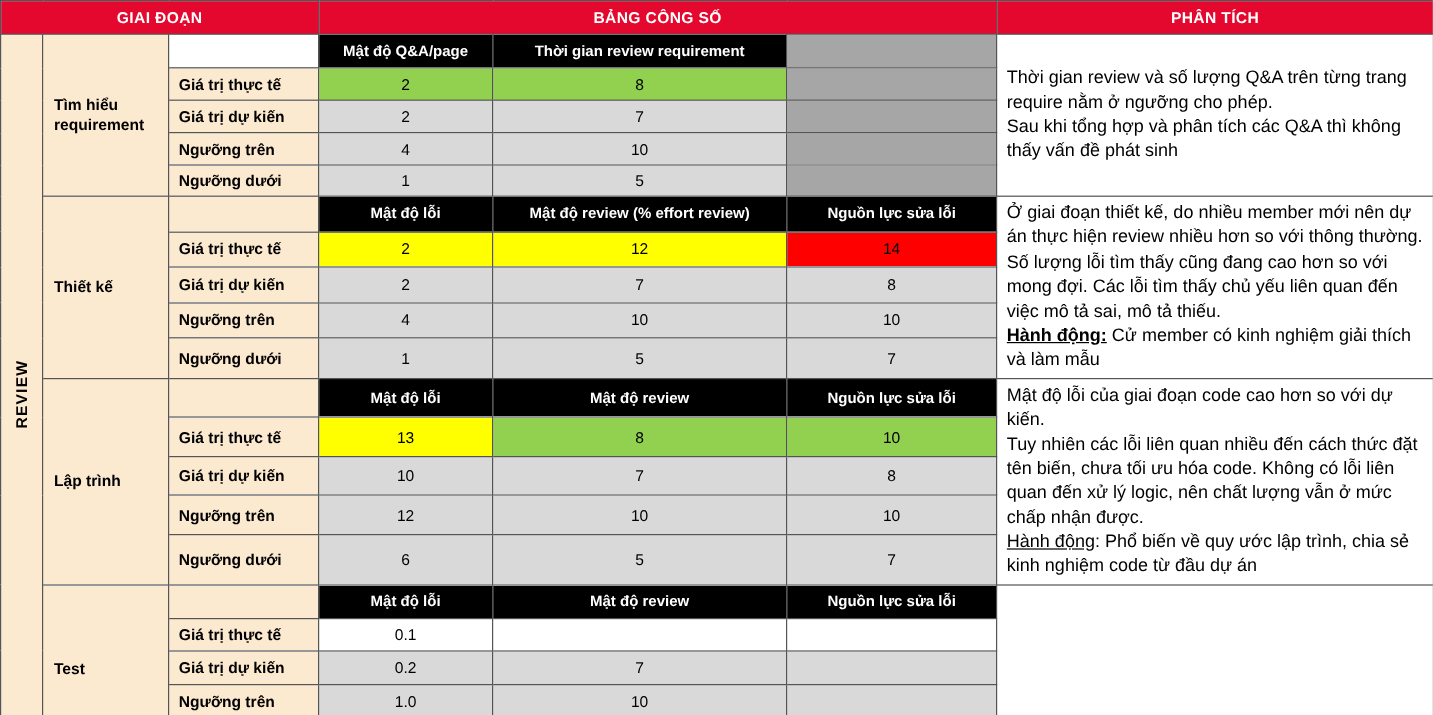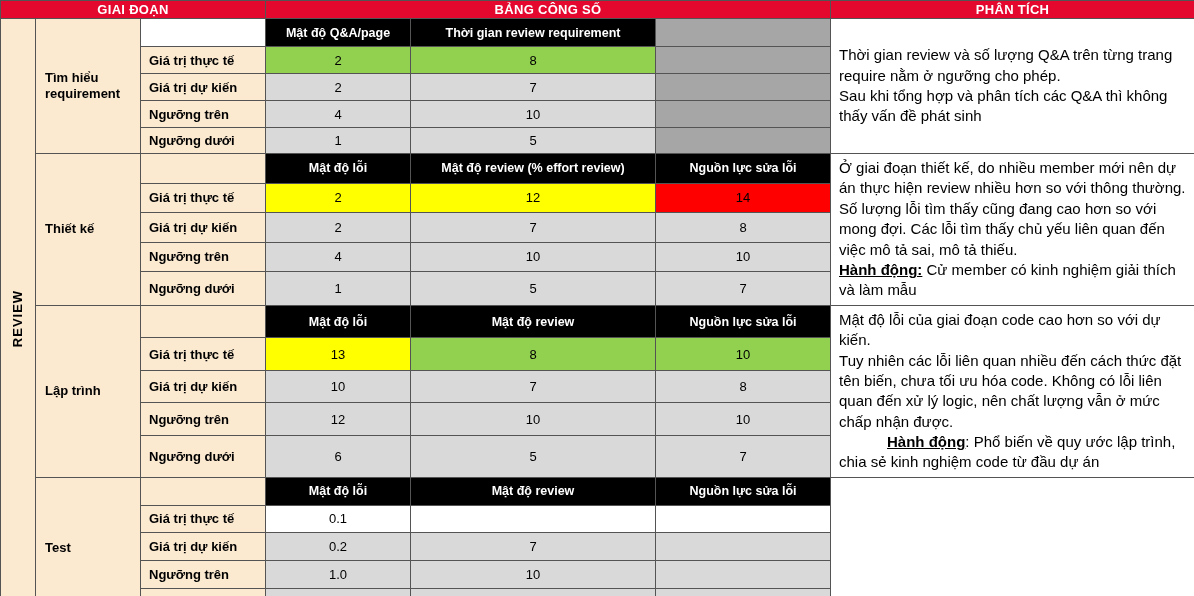--- a/index.html
+++ b/index.html
@@ -33,21 +33,21 @@
     <col style="width:35px">
       <col style="width:105px">
       <col style="width:125px">
     <col style="width:145px">
       <col style="width:245px">
       <col style="width:175px">
     <col style="width:364px">
   </colgroup>
 
   <tbody>
-      <tr style="height:18px">
+      <tr style="height:28px">
     <td colspan="3" class="red-head">GIAI ĐOẠN</td>
     <td colspan="3" class="red-head">BẢNG CÔNG SỐ</td>
     <td class="red-head">PHÂN TÍCH</td>
   </tr>
 
   <tr style="height:28px">
     <td rowspan="20" class="review-cell">
       <div class="rot-wrap">
             <span class="vert">REVIEW</span>
           </div>
@@ -120,21 +120,21 @@
   </tr>
 
   <tr style="height:28px">
     <td rowspan="5" class="phase">Lập trình</td>
     <td class="fill-cream"></td>
     <td class="black-head">Mật độ lỗi</td>
     <td class="black-head">Mật độ review</td>
     <td class="black-head">Nguồn lực sửa lỗi</td>
     <td rowspan="5" class="analysis"><span>Mật độ lỗi của giai đoạn code cao hơn so với dự kiến.
 Tuy nhiên các lỗi liên quan nhiều đến cách thức đặt tên biến, chưa tối ưu hóa code. Không có lỗi liên quan đến xử lý logic, nên chất lượng vẫn ở mức chấp nhận được.
-</span><span style="font-weight: bold; text-decoration: underline; margin-left: 48px;">Hành động</span><span>: Phổ biến về quy ước lập trình, chia sẻ kinh nghiệm code từ đầu dự án</span></td>
+</span><span style="font-weight: normal; text-decoration: underline;">Hành động</span><span>: Phổ biến về quy ước lập trình, chia sẻ kinh nghiệm code từ đầu dự án</span></td>
   </tr>
   <tr style="height:28px">
     <td class="row-label">Giá trị thực tế</td>
     <td class="val fill-yellow">13</td>
     <td class="val fill-green">8</td>
     <td class="val fill-green">10</td>
   </tr>
   <tr style="height:28px">
     <td class="row-label">Giá trị dự kiến</td>
     <td class="val fill-gray">10</td>

